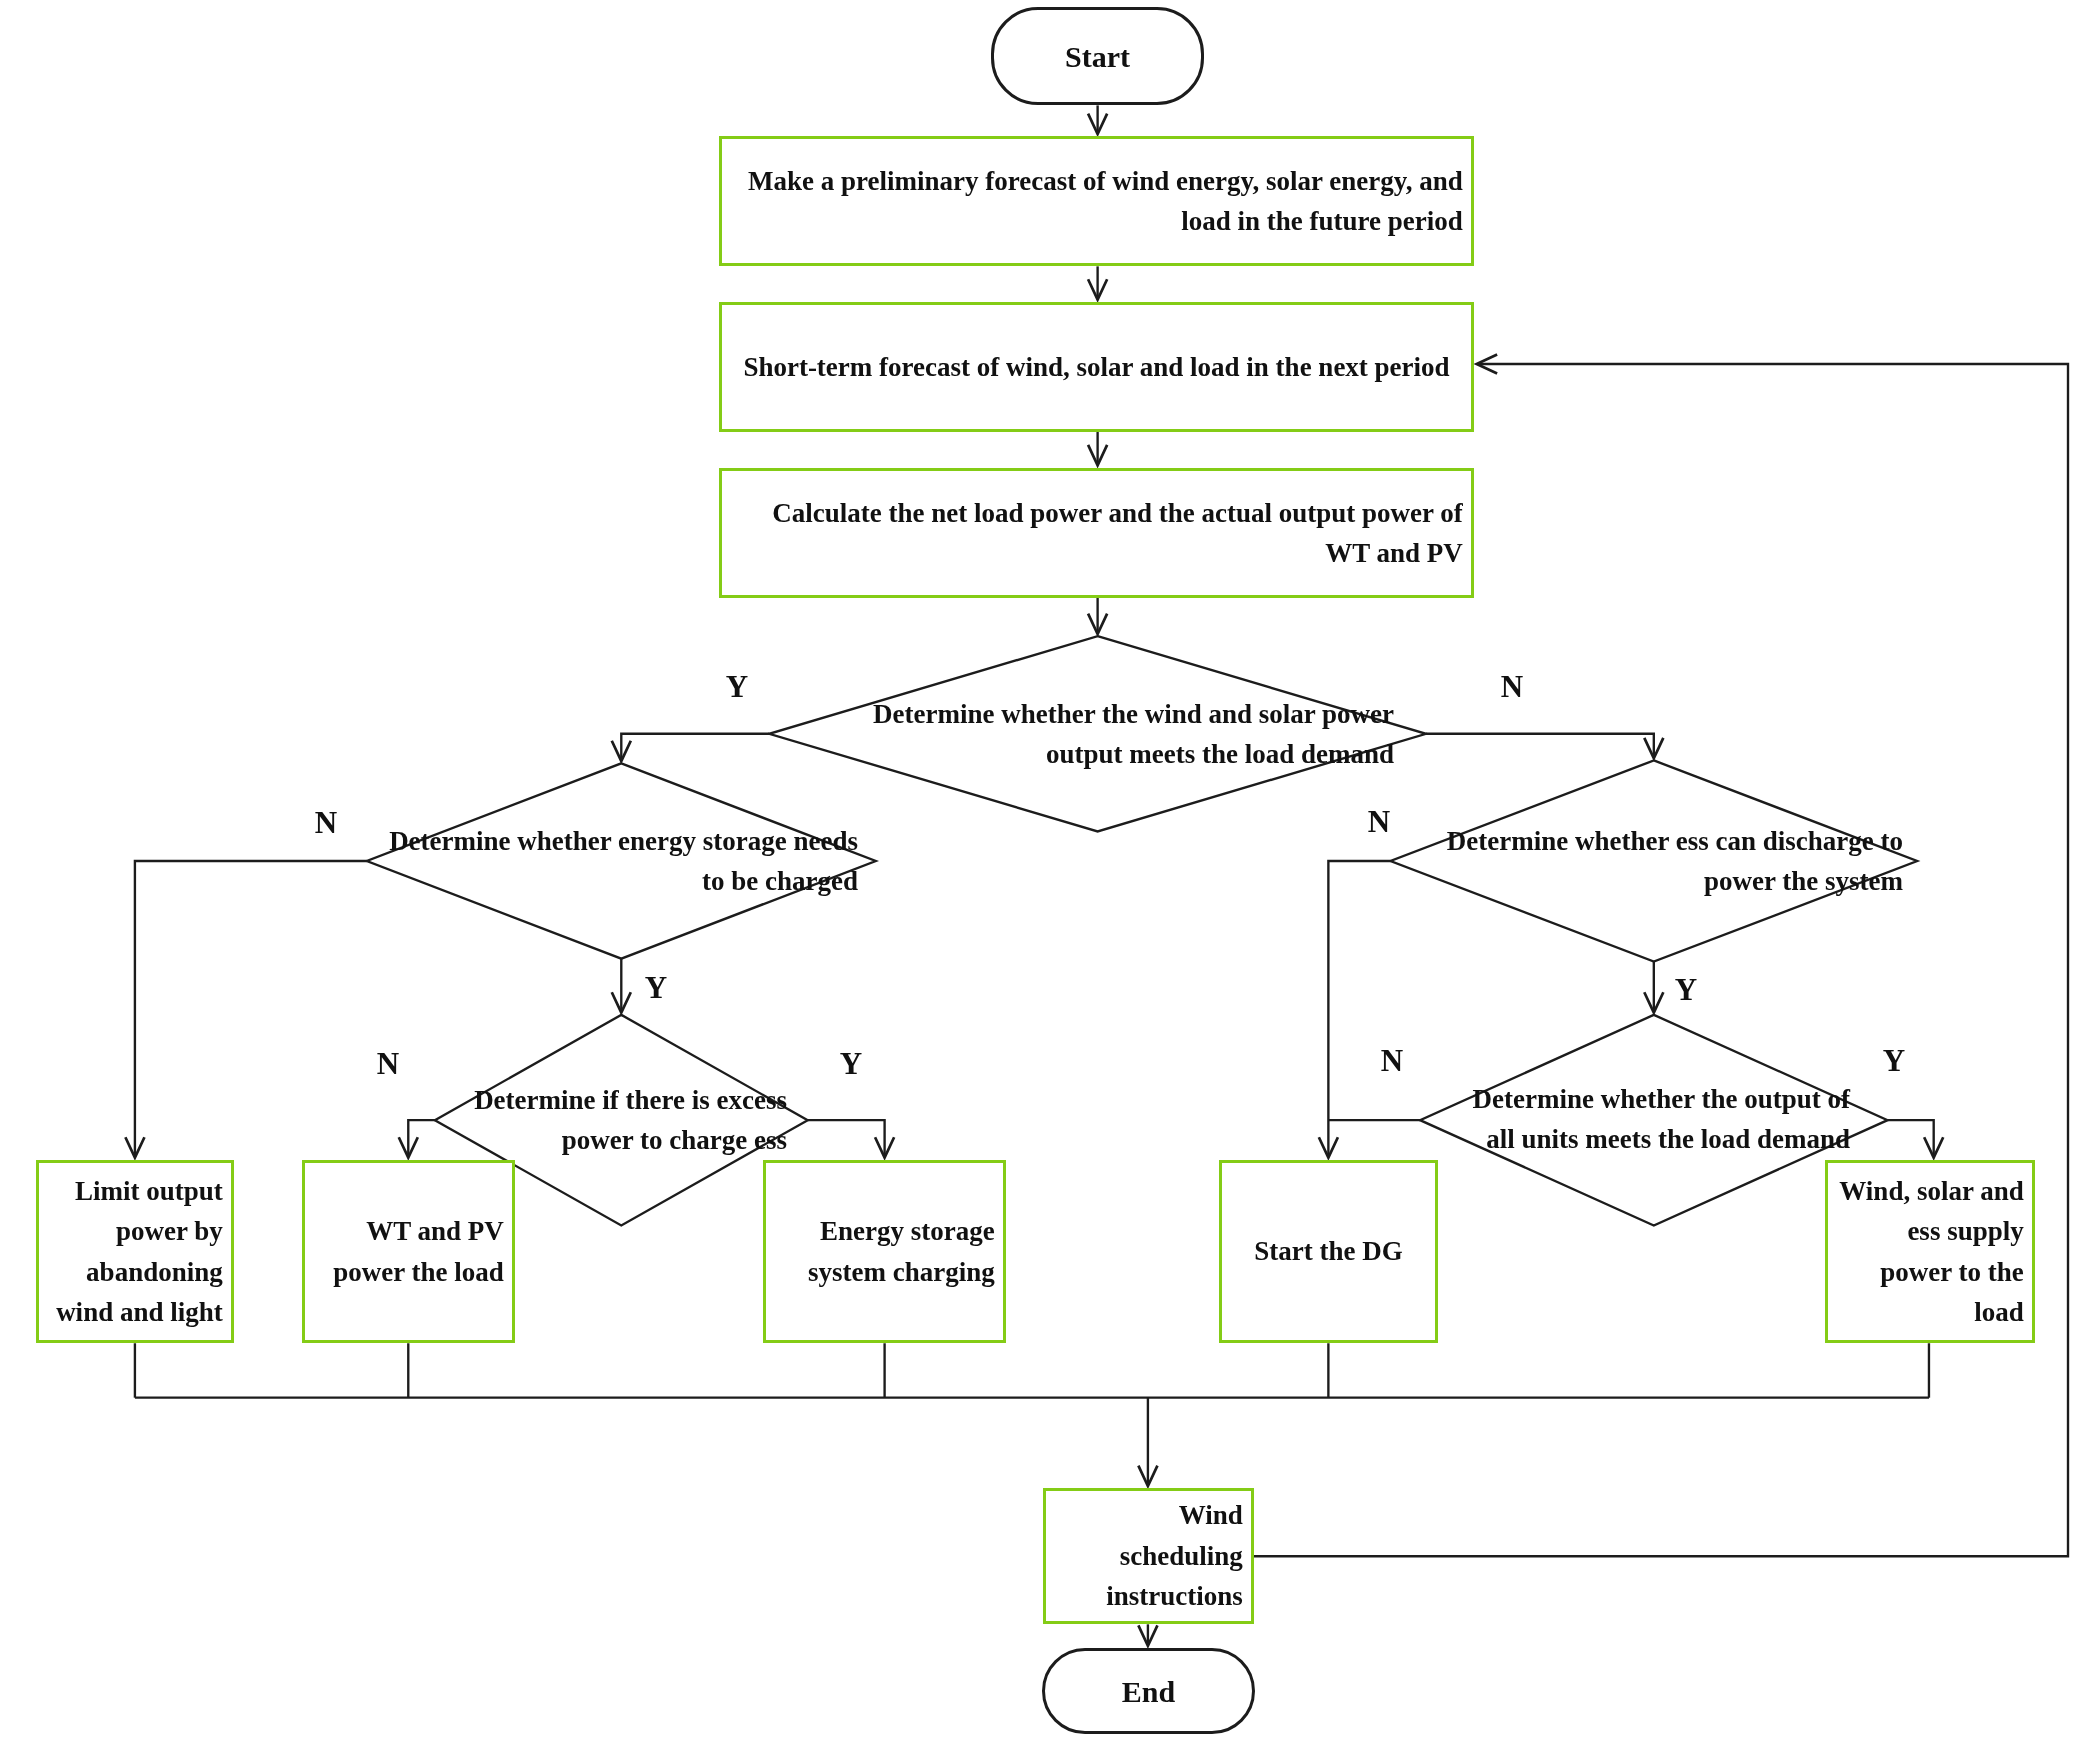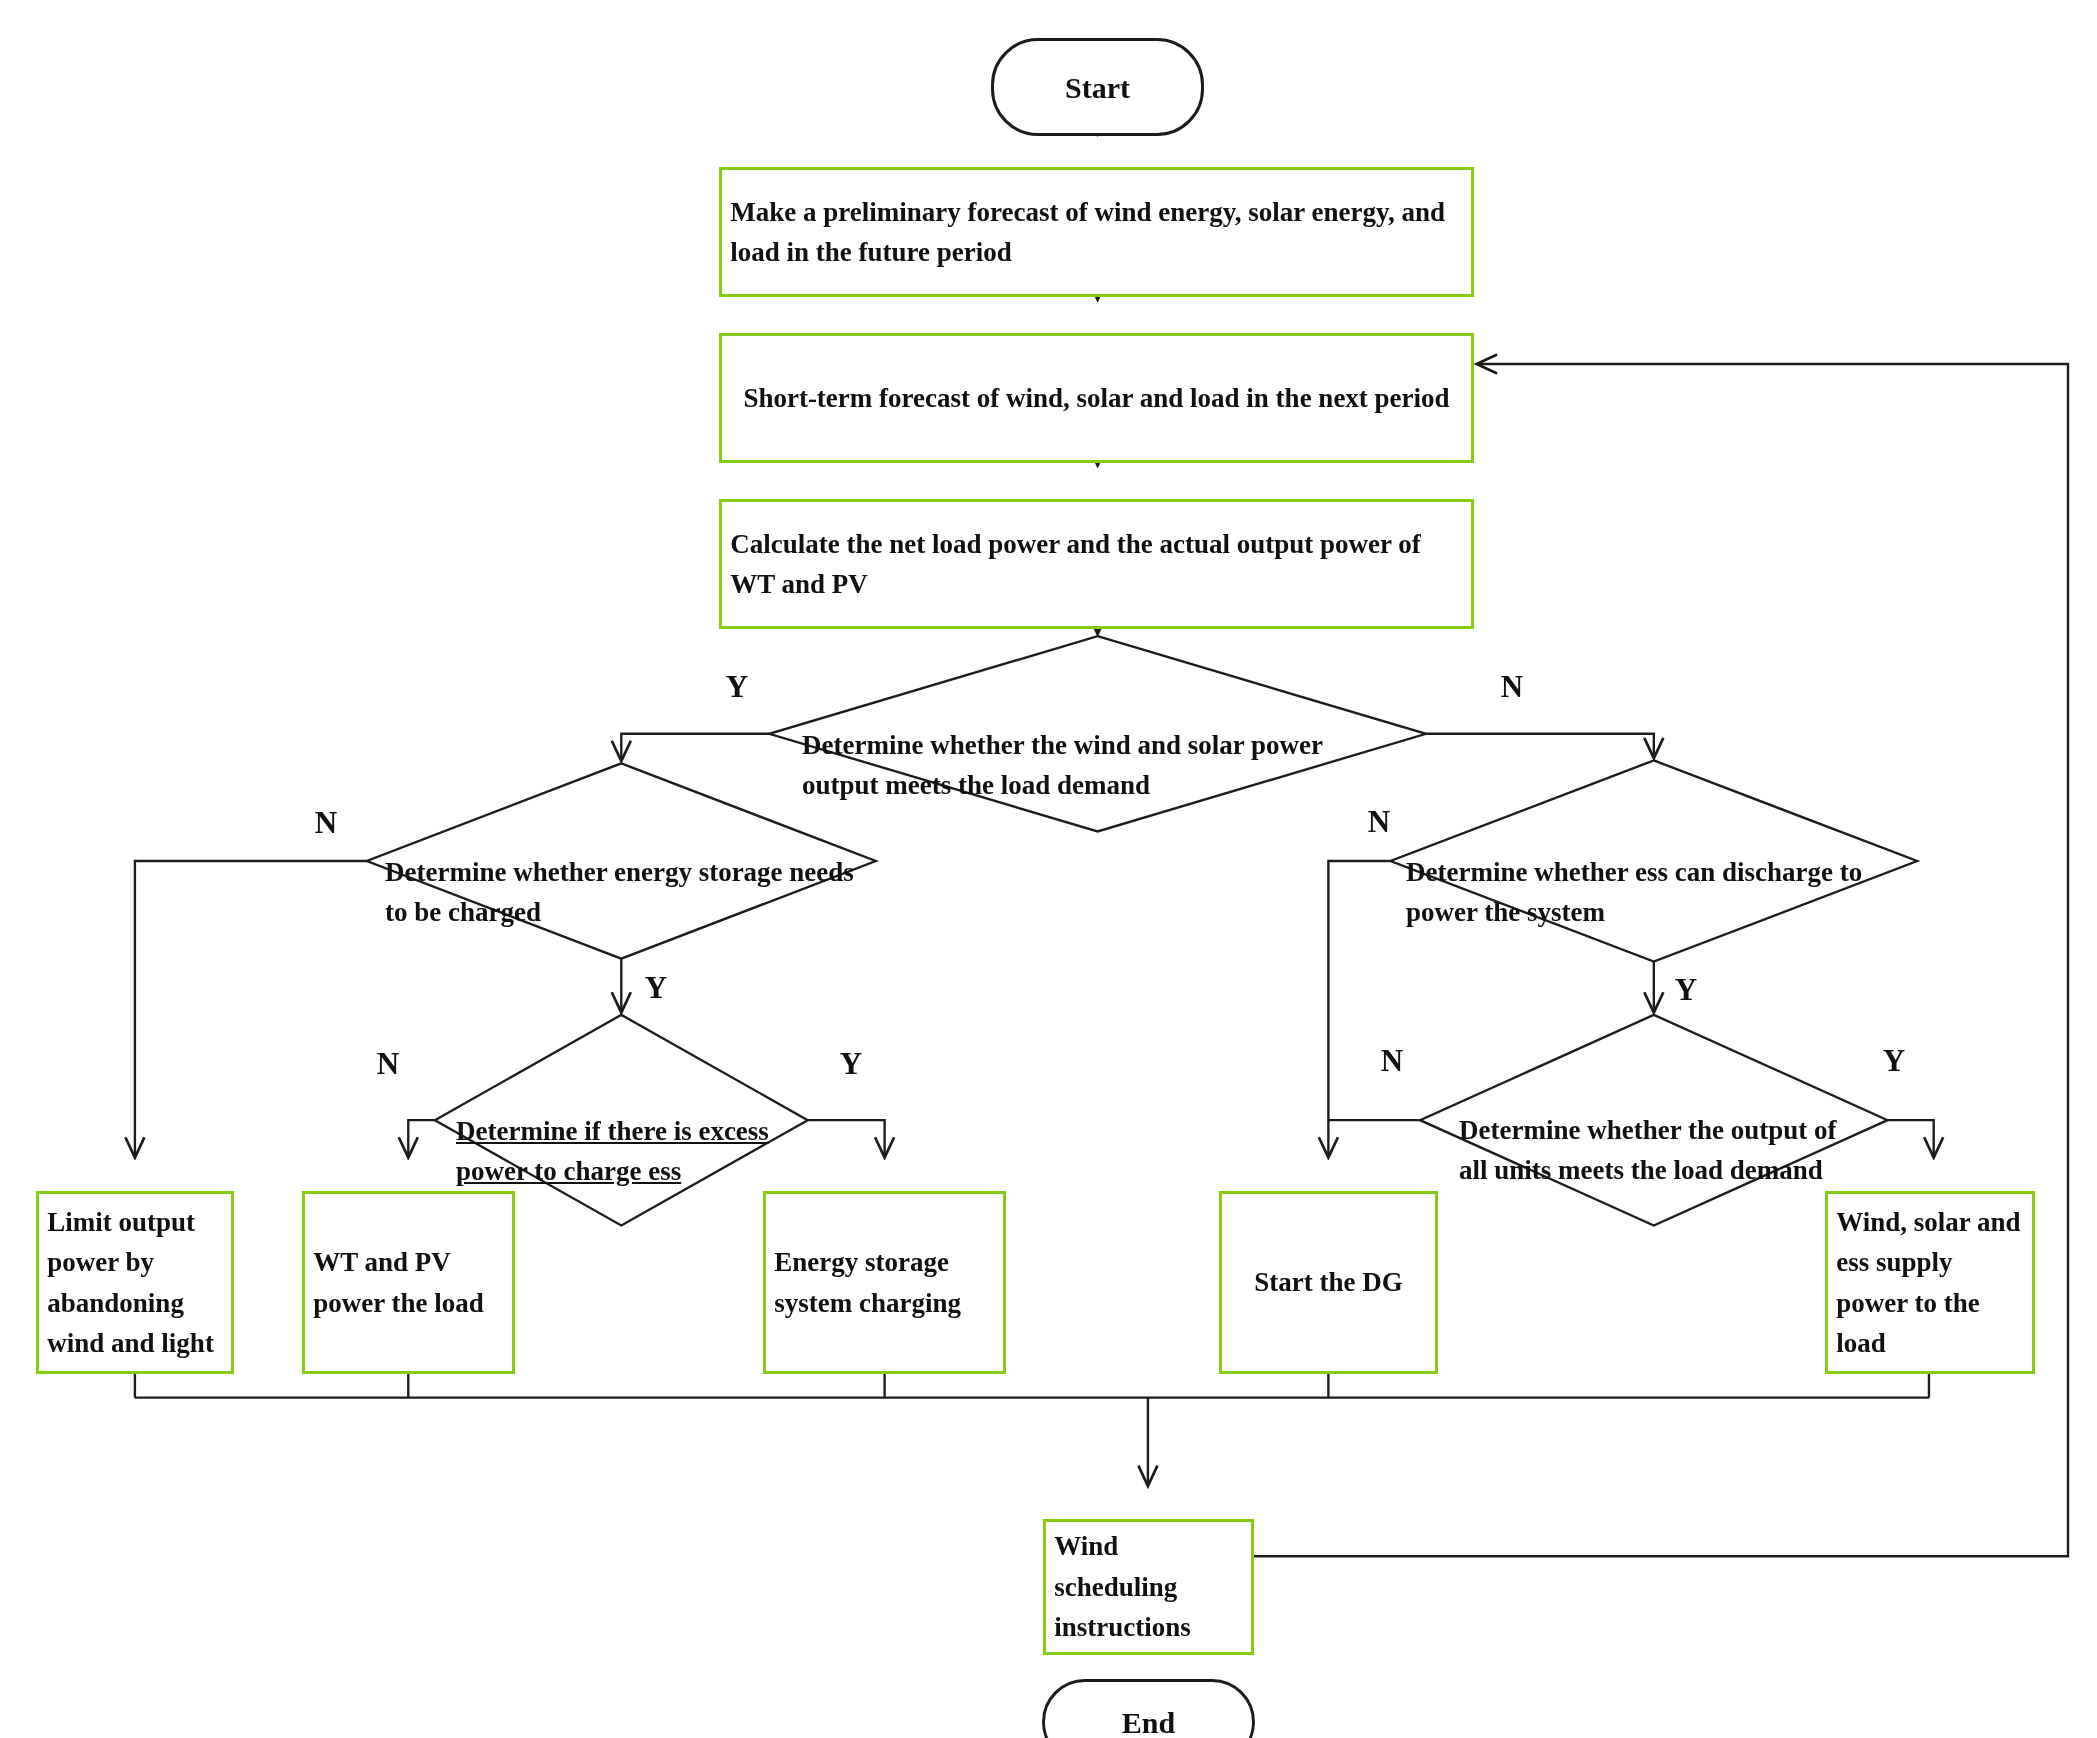--- a/index.html
+++ b/index.html
@@ -21,28 +21,27 @@
     left: 0;
     top: 0;
     width: 2097px;
     height: 1738px;
   }
   .node {
     position: absolute;
     display: flex;
     align-items: center;
     justify-content: center;
-    text-align: left;
+    text-align: right;
     font-weight: 700;
     font-size: 27px;
     line-height: 1.5;
     color: #111111;
     box-sizing: border-box;
     padding: 4.7px 8.3px;
-    margin-top: 31px;
   }
   .rect {
     border: 3px solid #84cc16;
     background: #ffffff;
   }
   .terminator {
     border: 3px solid #1c1c1c;
     border-radius: 47px;
     background: #ffffff;
     font-size: 30px;
@@ -128,21 +127,21 @@
   </div>
 
   <div class="node dtext" style="left:802px; top:675px; width:592px; height:118px;">
     <span>Determine whether the wind and solar power output meets the load demand</span>
   </div>
 
   <div class="node dtext" style="left:385px; top:802px; width:473px; height:118px;">
     <span>Determine whether energy storage needs to be charged</span>
   </div>
 
-  <div class="node dtext" style="left:456px; top:1049px; width:331px; height:142px;text-decoration:underline;">
+  <div class="node dtext" style="left:456px; top:1049px; width:331px; height:142px;">
     <span>Determine if there is excess power to charge ess</span>
   </div>
 
   <div class="node dtext" style="left:1406px; top:802px; width:497px; height:118px;">
     <span>Determine whether ess can discharge to power the system</span>
   </div>
 
   <div class="node dtext" style="left:1459px; top:1048px; width:391px; height:142px;">
     <span>Determine whether the output of all units meets the load demand</span>
   </div>

